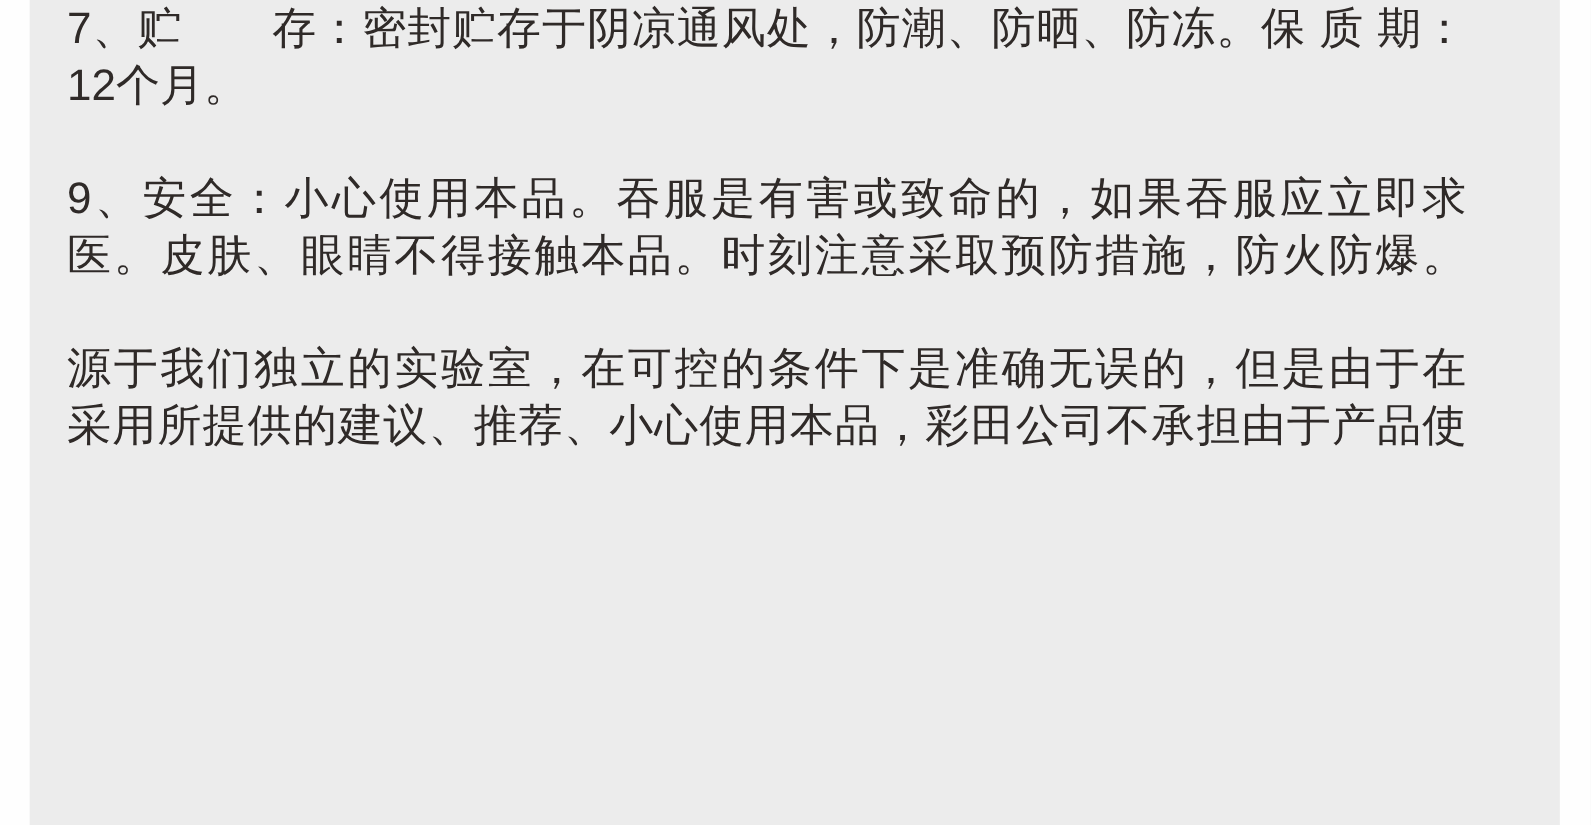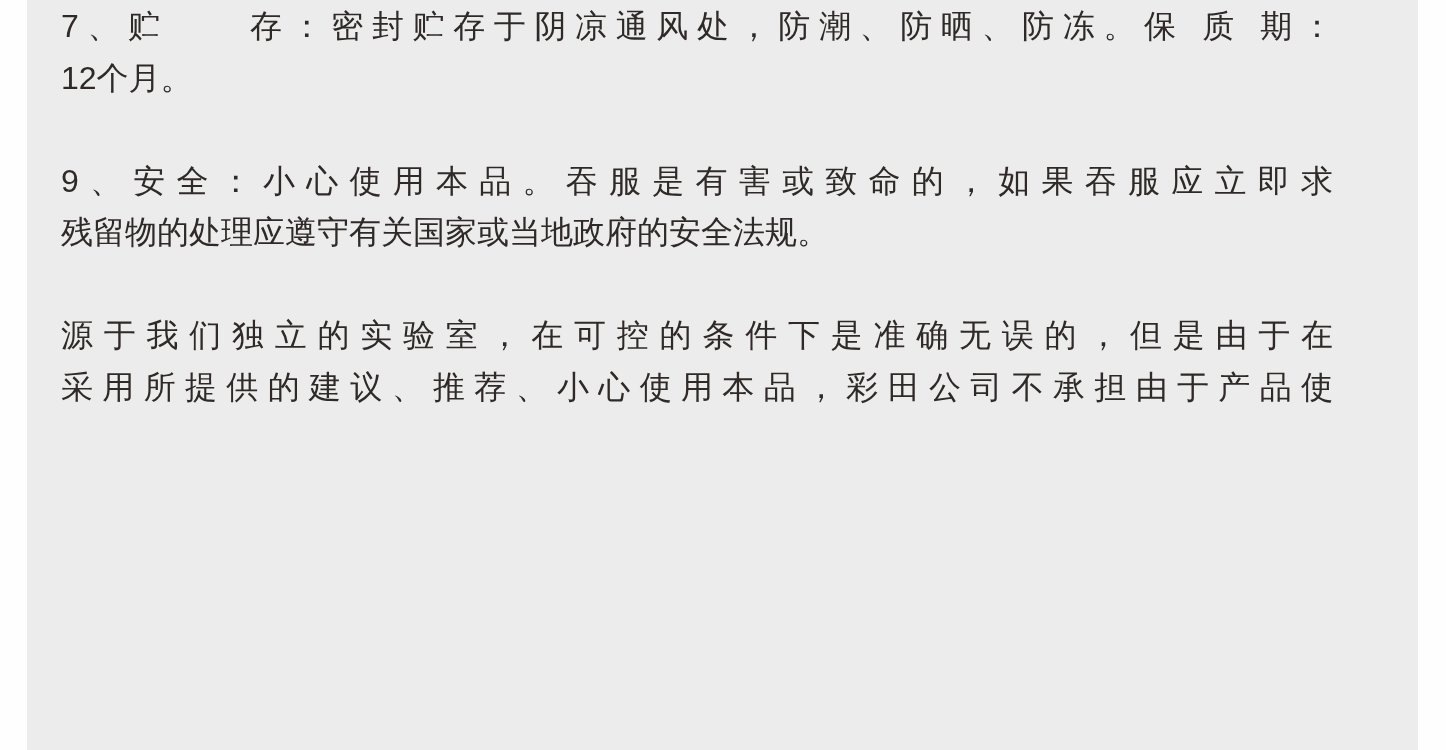--- a/index.html
+++ b/index.html
@@ -23,21 +23,21 @@
     left: 27px; top: 0;
     width: 1391px; height: 750px;
     background: #ececec;
   }
   .text-block {
     position: absolute;
     left: 61px;            
     top: 1px;
     width: 1272px;
     color: #2f2a28;
-    font-size: 32px;
+    font-size: 40px;
     line-height: 51.5px;
   }
   .paragraph { margin: 0 0 51.5px 0; }
   .paragraph:last-child { margin-bottom: 0; }
   
   .jline {
     text-align: justify;
     text-align-last: justify;
   }
   
@@ -56,21 +56,21 @@
 
 <div class="text-block">
 
   <div class="paragraph">
     <div class="jline">7、贮　　存：密封贮存于阴凉通风处，防潮、防晒、防冻。保 质 期：</div>
     <div class="lline">12个月。</div>
   </div>
 
   <div class="paragraph">
     <div class="jline">9、安全：小心使用本品。吞服是有害或致命的，如果吞服应立即求</div>
-    <div class="lline">残留物的处理应遵守有关国家或当地政府的安全法规。</div>
+    <div class="jline">医。皮肤、眼睛不得接触本品。时刻注意采取预防措施，防火防爆。</div>
   </div>
 
   <div class="paragraph">
     <div class="jline">源于我们独立的实验室，在可控的条件下是准确无误的，但是由于在</div>
     <div class="jline">采用所提供的建议、推荐、小心使用本品，彩田公司不承担由于产品使</div>
   </div>
 
 </div>
 
 </body></html>

